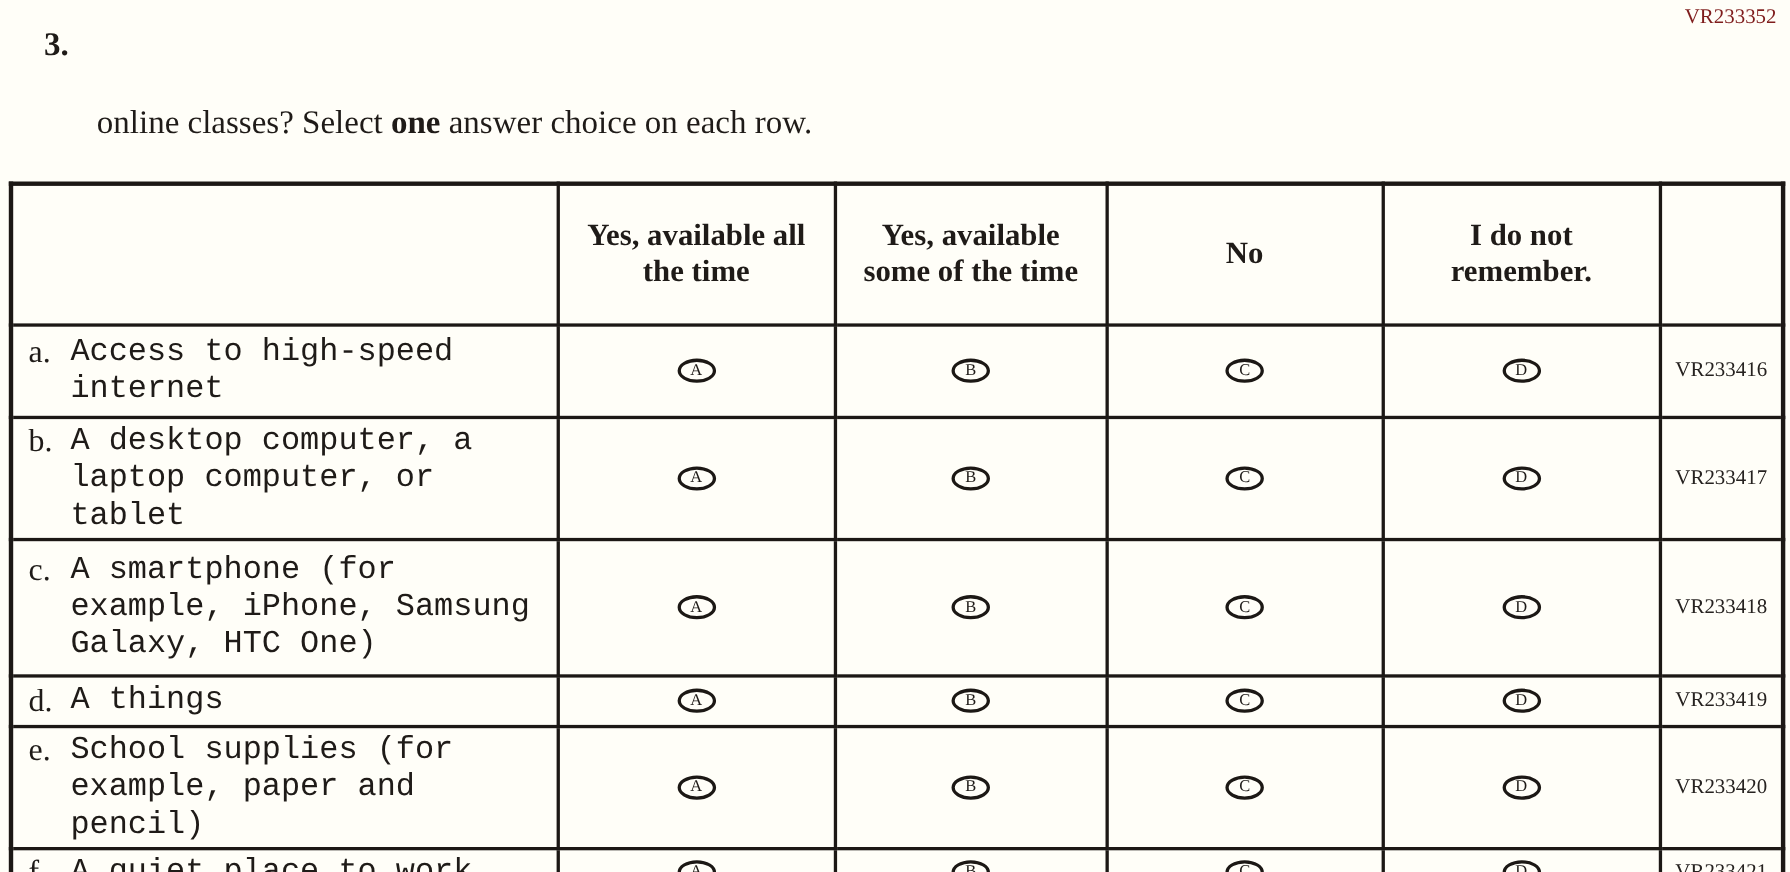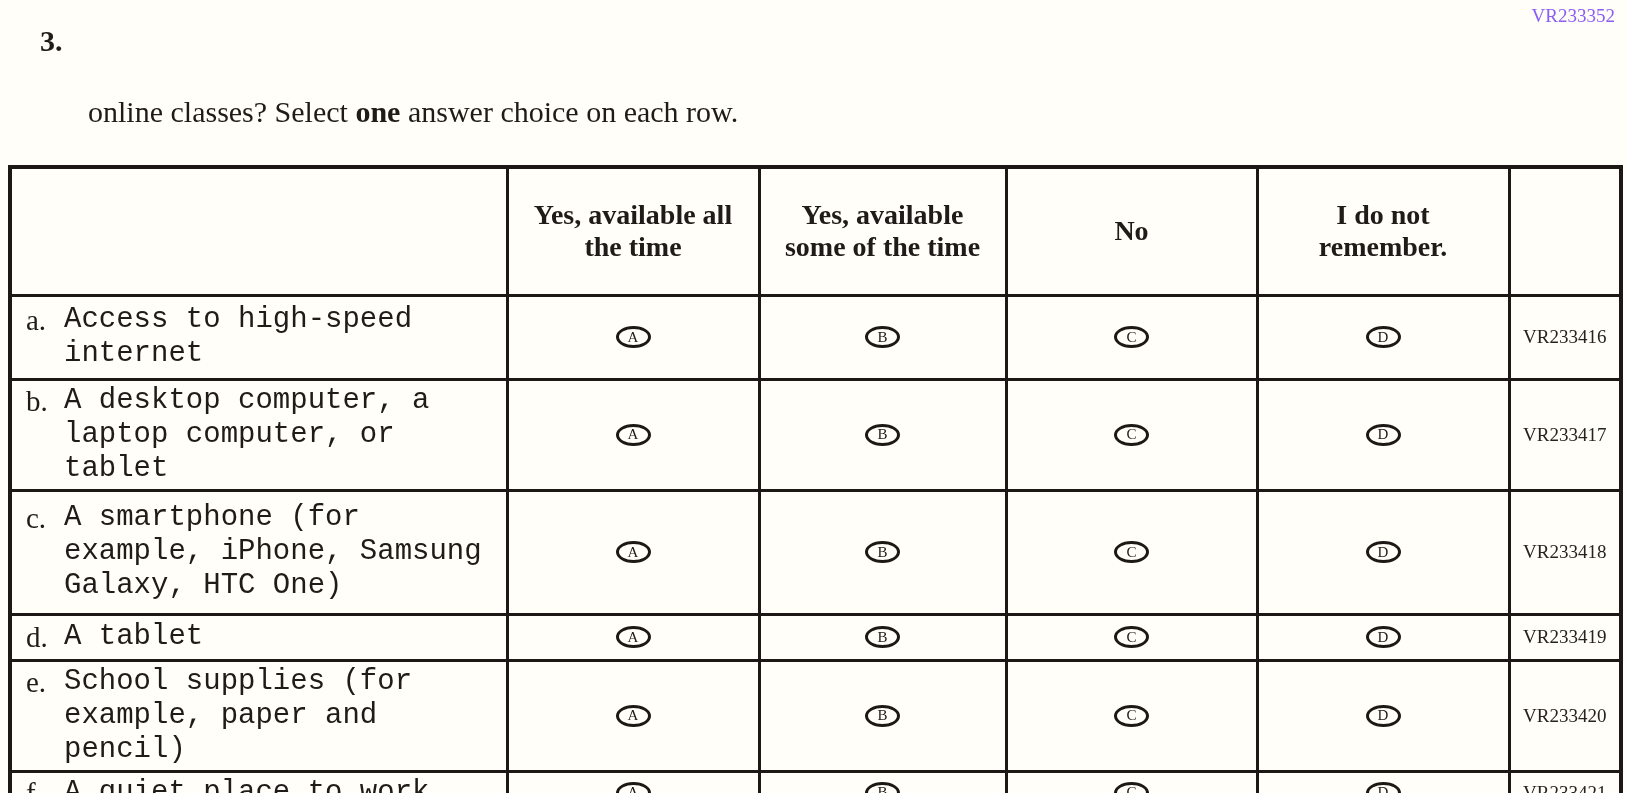--- a/index.html
+++ b/index.html
@@ -9,21 +9,21 @@
     background: #fffef8;
     font-family: "Liberation Serif", "DejaVu Serif", serif;
     color: #1f1b18;
     overflow: hidden;
     position: relative;
   }
   .top-code {
     position: absolute;
     top: 5px; right: 12px;
     font-size: 19px;
-    color: #8b5cf6;
+    color: #7f1d1d;
   }
   .question {
     display: flex;
     padding: 24px 0 0 40px;
   }
   .qnum {
     font-weight: bold;
     font-size: 30px;
     width: 48px;
     flex: 0 0 48px;
@@ -165,21 +165,21 @@
     <td class="bubble-cell"><span class="bubble">B</span></td>
     <td class="bubble-cell"><span class="bubble">C</span></td>
     <td class="bubble-cell"><span class="bubble">D</span></td>
     <td class="code-cell">VR233418</td>
   </tr>
 
   <tr>
     <td class="label-cell">
       <div class="label-wrap">
         <span class="letter">d.</span>
-        <span class="ltext">A tablet</span>
+        <span class="ltext">A things</span>
       </div>
     </td>
     <td class="bubble-cell"><span class="bubble">A</span></td>
     <td class="bubble-cell"><span class="bubble">B</span></td>
     <td class="bubble-cell"><span class="bubble">C</span></td>
     <td class="bubble-cell"><span class="bubble">D</span></td>
     <td class="code-cell">VR233419</td>
   </tr>
 
   <tr>

